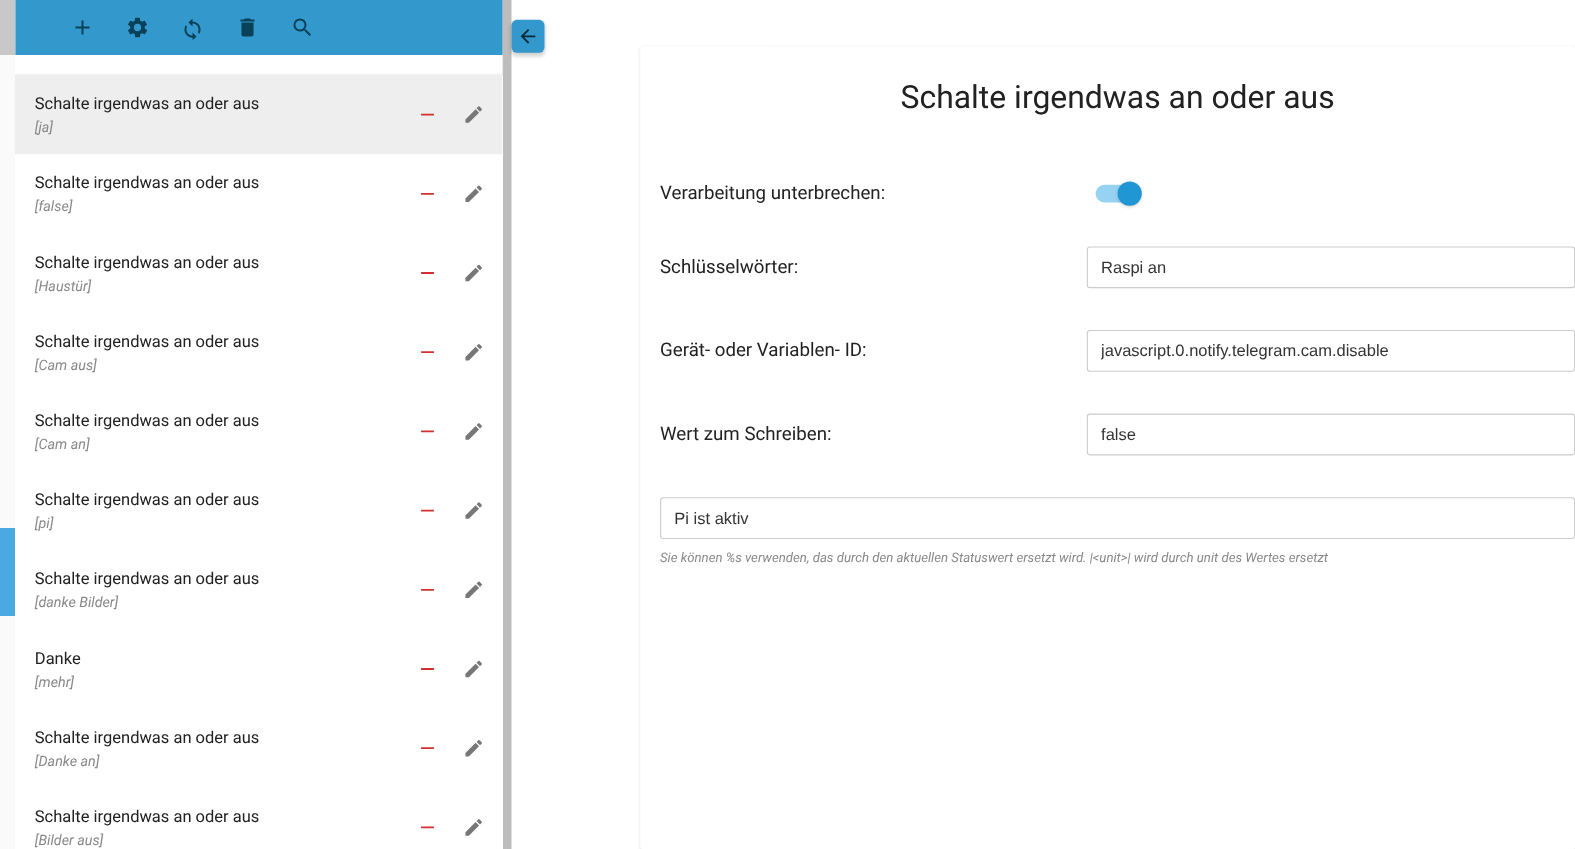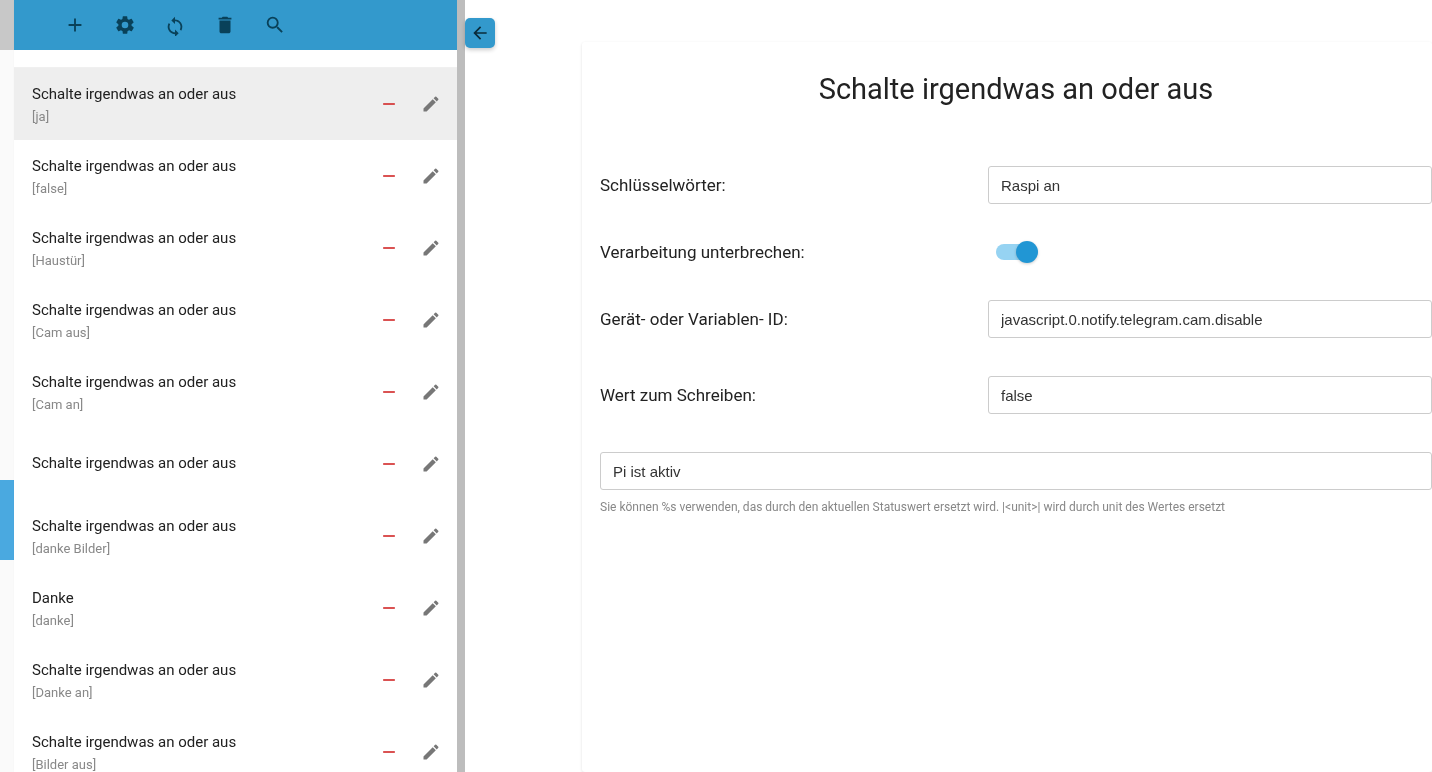--- a/index.html
+++ b/index.html
@@ -65,20 +65,21 @@
     .item-title {
       font-size: 15px;
       color: #212121;
       line-height: 1.5;
       font-weight: 400;
     }
     .item-subtitle {
       font-size: 13px;
       color: #888;
       margin-top: 4px;
+      font-style: italic;
     }
     .item-actions {
       display: flex;
       gap: 22px;
       align-items: center;
     }
     .remove-icon, .edit-icon {
       cursor: pointer;
       display: inline-flex;
     }
@@ -146,20 +147,21 @@
       padding: 0 12px;
       font-size: 15px;
       color: #333;
       outline: none;
     }
     .form-hint {
       font-size: 12px;
       color: #888;
       margin-top: 8px;
       line-height: 1.5;
+      font-style: italic;
     }
     .toggle {
       width: 38px;
       height: 16px;
       background: #96d3f2;
       border-radius: 10px;
       position: relative;
       cursor: pointer;
       margin-left: 8px;
     }
@@ -296,20 +298,21 @@
           <span class="edit-icon">
             <svg viewBox="0 0 24 24">
               <path d="M3 17.25V21h3.75L17.81 9.94l-3.75-3.75L3 17.25zM20.71 7.04a.996.996 0 0 0 0-1.41l-2.34-2.34a.996.996 0 0 0-1.41 0l-1.83 1.83 3.75 3.75 1.83-1.83z"></path>
             </svg>
           </span>
         </div>
       </div>
       <div class="list-item">
         <div class="item-texts">
           <div class="item-title">Schalte irgendwas an oder aus</div>
+          <div class="item-subtitle">[pi]</div>
         </div>
         <div class="item-actions">
           <span class="remove-icon">
             <svg viewBox="0 0 24 24">
               <path d="M19 13H5v-2h14v2z"></path>
             </svg>
           </span>
           <span class="edit-icon">
             <svg viewBox="0 0 24 24">
               <path d="M3 17.25V21h3.75L17.81 9.94l-3.75-3.75L3 17.25zM20.71 7.04a.996.996 0 0 0 0-1.41l-2.34-2.34a.996.996 0 0 0-1.41 0l-1.83 1.83 3.75 3.75 1.83-1.83z"></path>
@@ -331,21 +334,21 @@
           <span class="edit-icon">
             <svg viewBox="0 0 24 24">
               <path d="M3 17.25V21h3.75L17.81 9.94l-3.75-3.75L3 17.25zM20.71 7.04a.996.996 0 0 0 0-1.41l-2.34-2.34a.996.996 0 0 0-1.41 0l-1.83 1.83 3.75 3.75 1.83-1.83z"></path>
             </svg>
           </span>
         </div>
       </div>
       <div class="list-item">
         <div class="item-texts">
           <div class="item-title">Danke</div>
-          <div class="item-subtitle">[danke]</div>
+          <div class="item-subtitle">[mehr]</div>
         </div>
         <div class="item-actions">
           <span class="remove-icon">
             <svg viewBox="0 0 24 24">
               <path d="M19 13H5v-2h14v2z"></path>
             </svg>
           </span>
           <span class="edit-icon">
             <svg viewBox="0 0 24 24">
               <path d="M3 17.25V21h3.75L17.81 9.94l-3.75-3.75L3 17.25zM20.71 7.04a.996.996 0 0 0 0-1.41l-2.34-2.34a.996.996 0 0 0-1.41 0l-1.83 1.83 3.75 3.75 1.83-1.83z"></path>
@@ -397,30 +400,30 @@
 <div class="back-fab">
   <svg viewBox="0 0 24 24">
       <path d="M20 11H7.83l5.59-5.59L12 4l-8 8 8 8 1.41-1.41L7.83 13H20v-2z"></path>
     </svg>
 </div>
 
 <section class="detail-panel">
   <h1 class="detail-title">Schalte irgendwas an oder aus</h1>
 
   <div class="form-row">
+    <div class="form-label">Verarbeitung unterbrechen:</div>
+    <div class="form-field-wrap">
+      <div class="toggle"></div>
+    </div>
+  </div>
+
+  <div class="form-row">
     <div class="form-label">Schlüsselwörter:</div>
     <div class="form-field-wrap">
       <input class="form-input" value="Raspi an" style="">
-    </div>
-  </div>
-
-  <div class="form-row">
-    <div class="form-label">Verarbeitung unterbrechen:</div>
-    <div class="form-field-wrap">
-      <div class="toggle"></div>
     </div>
   </div>
 
   <div class="form-row">
     <div class="form-label">Gerät- oder Variablen- ID:</div>
     <div class="form-field-wrap">
       <input class="form-input" value="javascript.0.notify.telegram.cam.disable" style="">
     </div>
   </div>
 

